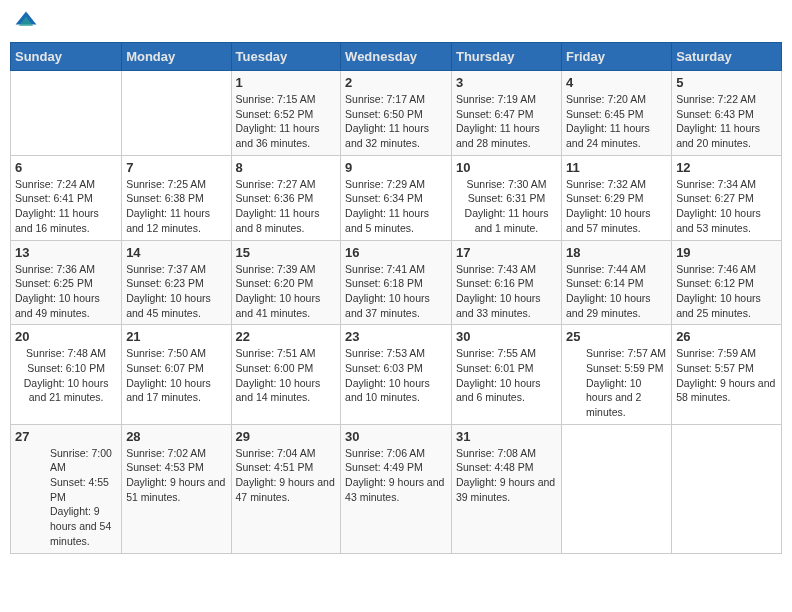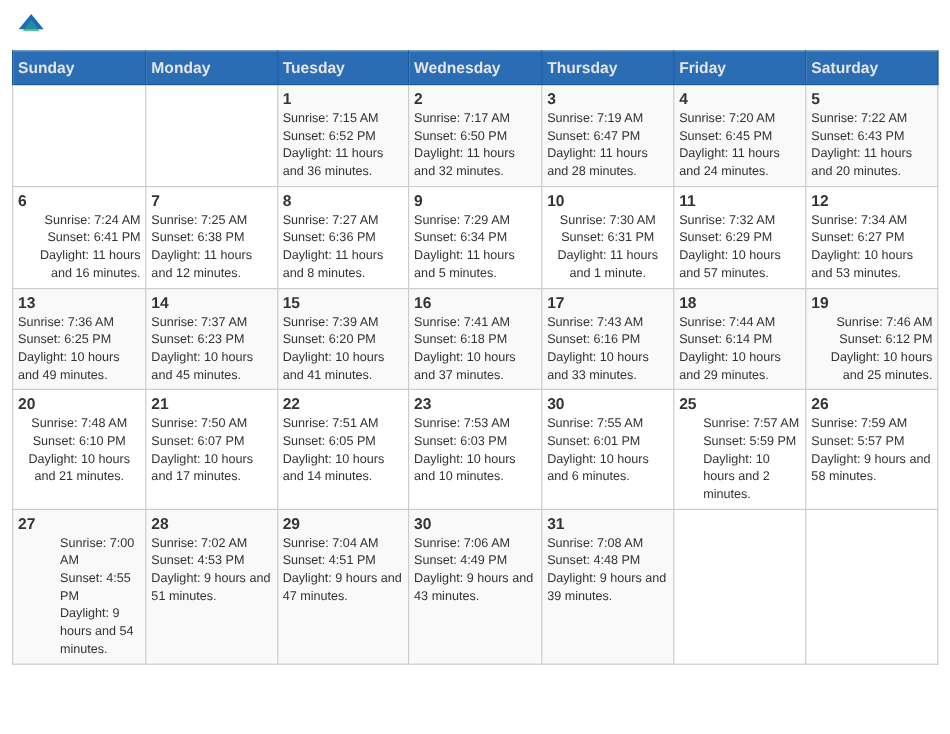--- a/index.html
+++ b/index.html
@@ -142,21 +142,21 @@
         <td>
           <span class="day-num">5</span>
           <div class="day-info" style="white-space: pre-line;">Sunrise: 7:22 AM
 Sunset: 6:43 PM
 Daylight: 11 hours and 20 minutes.</div>
         </td>
       </tr>
       <tr>
         <td>
           <span class="day-num">6</span>
-          <div class="day-info" style="white-space: pre-line; text-align: right;">Sunrise: 7:24 AM
+          <div class="day-info" style="white-space: pre-line;">Sunrise: 7:24 AM
 Sunset: 6:41 PM
 Daylight: 11 hours and 16 minutes.</div>
         </td>
         <td>
           <span class="day-num">7</span>
           <div class="day-info" style="white-space: pre-line;">Sunrise: 7:25 AM
 Sunset: 6:38 PM
 Daylight: 11 hours and 12 minutes.</div>
         </td>
         <td>
@@ -222,42 +222,42 @@
 Daylight: 10 hours and 33 minutes.</div>
         </td>
         <td>
           <span class="day-num">18</span>
           <div class="day-info" style="white-space: pre-line;">Sunrise: 7:44 AM
 Sunset: 6:14 PM
 Daylight: 10 hours and 29 minutes.</div>
         </td>
         <td>
           <span class="day-num">19</span>
-          <div class="day-info" style="white-space: pre-line; text-align: right;">Sunrise: 7:46 AM
+          <div class="day-info" style="white-space: pre-line;">Sunrise: 7:46 AM
 Sunset: 6:12 PM
 Daylight: 10 hours and 25 minutes.</div>
         </td>
       </tr>
       <tr>
         <td>
           <span class="day-num">20</span>
           <div class="day-info" style="white-space: pre-line; text-align: center;">Sunrise: 7:48 AM
 Sunset: 6:10 PM
 Daylight: 10 hours and 21 minutes.</div>
         </td>
         <td>
           <span class="day-num">21</span>
           <div class="day-info" style="white-space: pre-line;">Sunrise: 7:50 AM
 Sunset: 6:07 PM
 Daylight: 10 hours and 17 minutes.</div>
         </td>
         <td>
           <span class="day-num">22</span>
           <div class="day-info" style="white-space: pre-line;">Sunrise: 7:51 AM
-Sunset: 6:05 PM
+Sunset: 6:00 PM
 Daylight: 10 hours and 14 minutes.</div>
         </td>
         <td>
           <span class="day-num">23</span>
           <div class="day-info" style="white-space: pre-line;">Sunrise: 7:53 AM
 Sunset: 6:03 PM
 Daylight: 10 hours and 10 minutes.</div>
         </td>
         <td>
           <span class="day-num">30</span>

